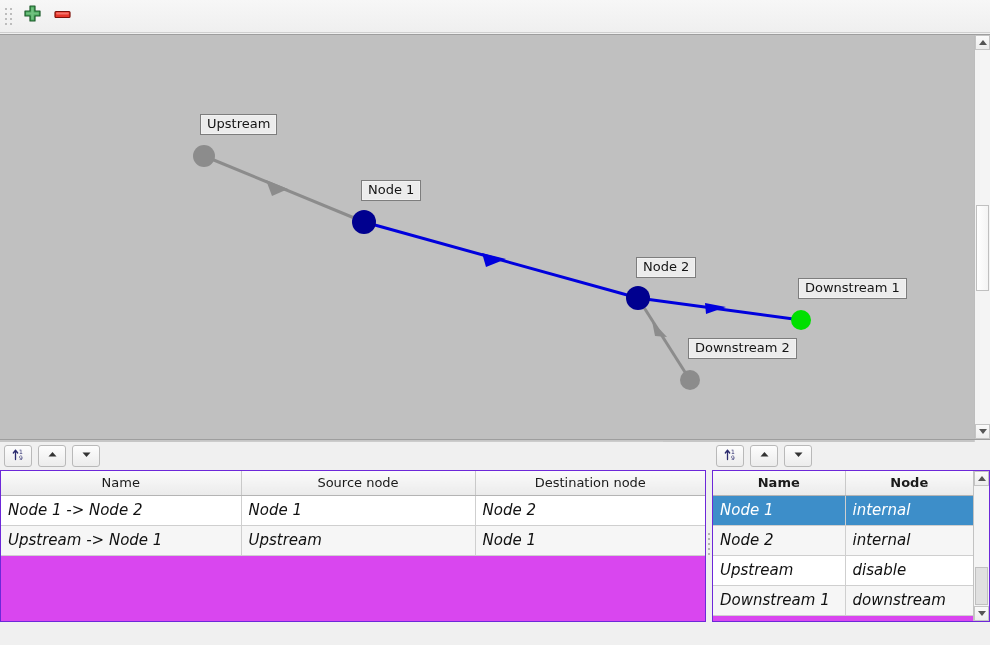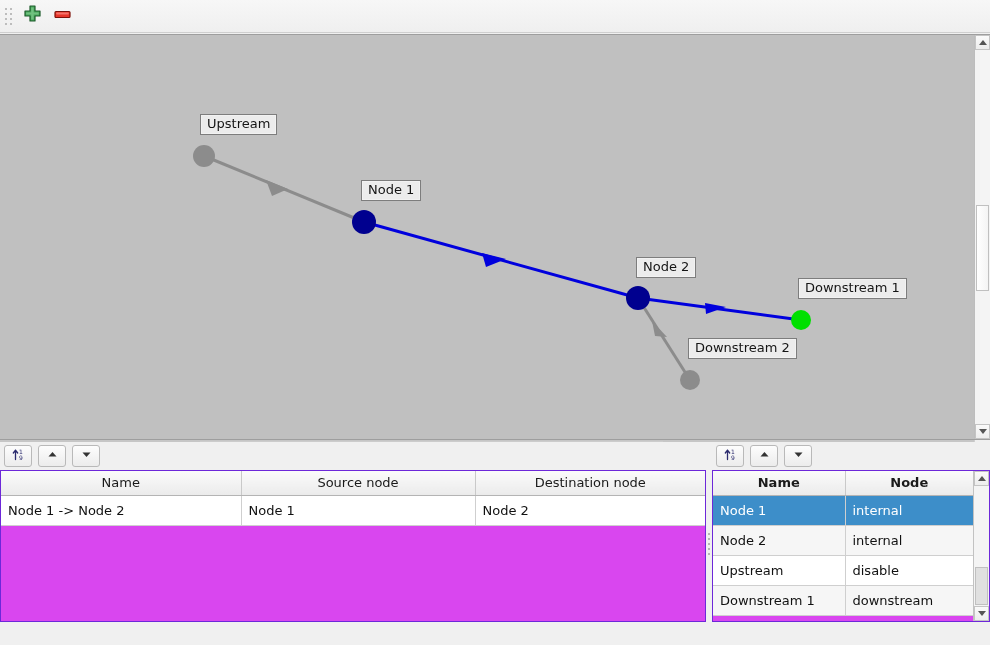--- a/index.html
+++ b/index.html
@@ -134,22 +134,22 @@
     background: linear-gradient(to bottom,#fbfbfb 0%,#ebebeb 100%);
     border-right: 1px solid #c9c9c9;
     border-bottom: 1px solid #b4b4b4;
     height: 24px; font-weight: normal; font-size: 13px; color: #1a1a1a;
     text-align: center; padding: 0 4px;
   }
   table.grid th:last-child { border-right: none; }
   table.grid td {
     border-right: 1px solid #cfcfcf;
     border-bottom: 1px solid #cfcfcf;
-    height: 30px; padding: 5px 7px; font-size: 13px; color: #111;
-    white-space: nowrap; overflow: hidden; text-overflow: ellipsis;
+    height: 30px; padding: 5px 7px; font-size: 15px; color: #111;
+    white-space: nowrap; overflow: hidden; text-overflow: ellipsis; font-style: italic;
   }
   table.grid td:last-child { border-right: none; }
   table.grid tbody tr:nth-child(odd) td { background: #ffffff; }
   table.grid tbody tr:nth-child(even) td { background: #f6f6f6; }
 
   
   .pane-right table.grid th { font-weight: bold; }
   .pane-right tbody tr.selected td { background: #3d8ec9 !important; color: #ffffff; }
 
   .rsb {
@@ -320,20 +320,25 @@
           <th>Source node</th>
           <th>Destination node</th>
         </tr>
       </thead>
       <tbody>
         <tr>
           <td>Node 1 -&gt; Node 2</td>
           <td>Node 1</td>
           <td>Node 2</td>
         </tr>
+        <tr>
+          <td>Upstream -&gt; Node 1</td>
+          <td>Upstream</td>
+          <td>Node 1</td>
+        </tr>
       </tbody>
     </table>
   </div>
 </div>
 
 <div class="vsplitter">
   <span class="dots-v">
     <i></i>
       <i></i>
       <i></i>

